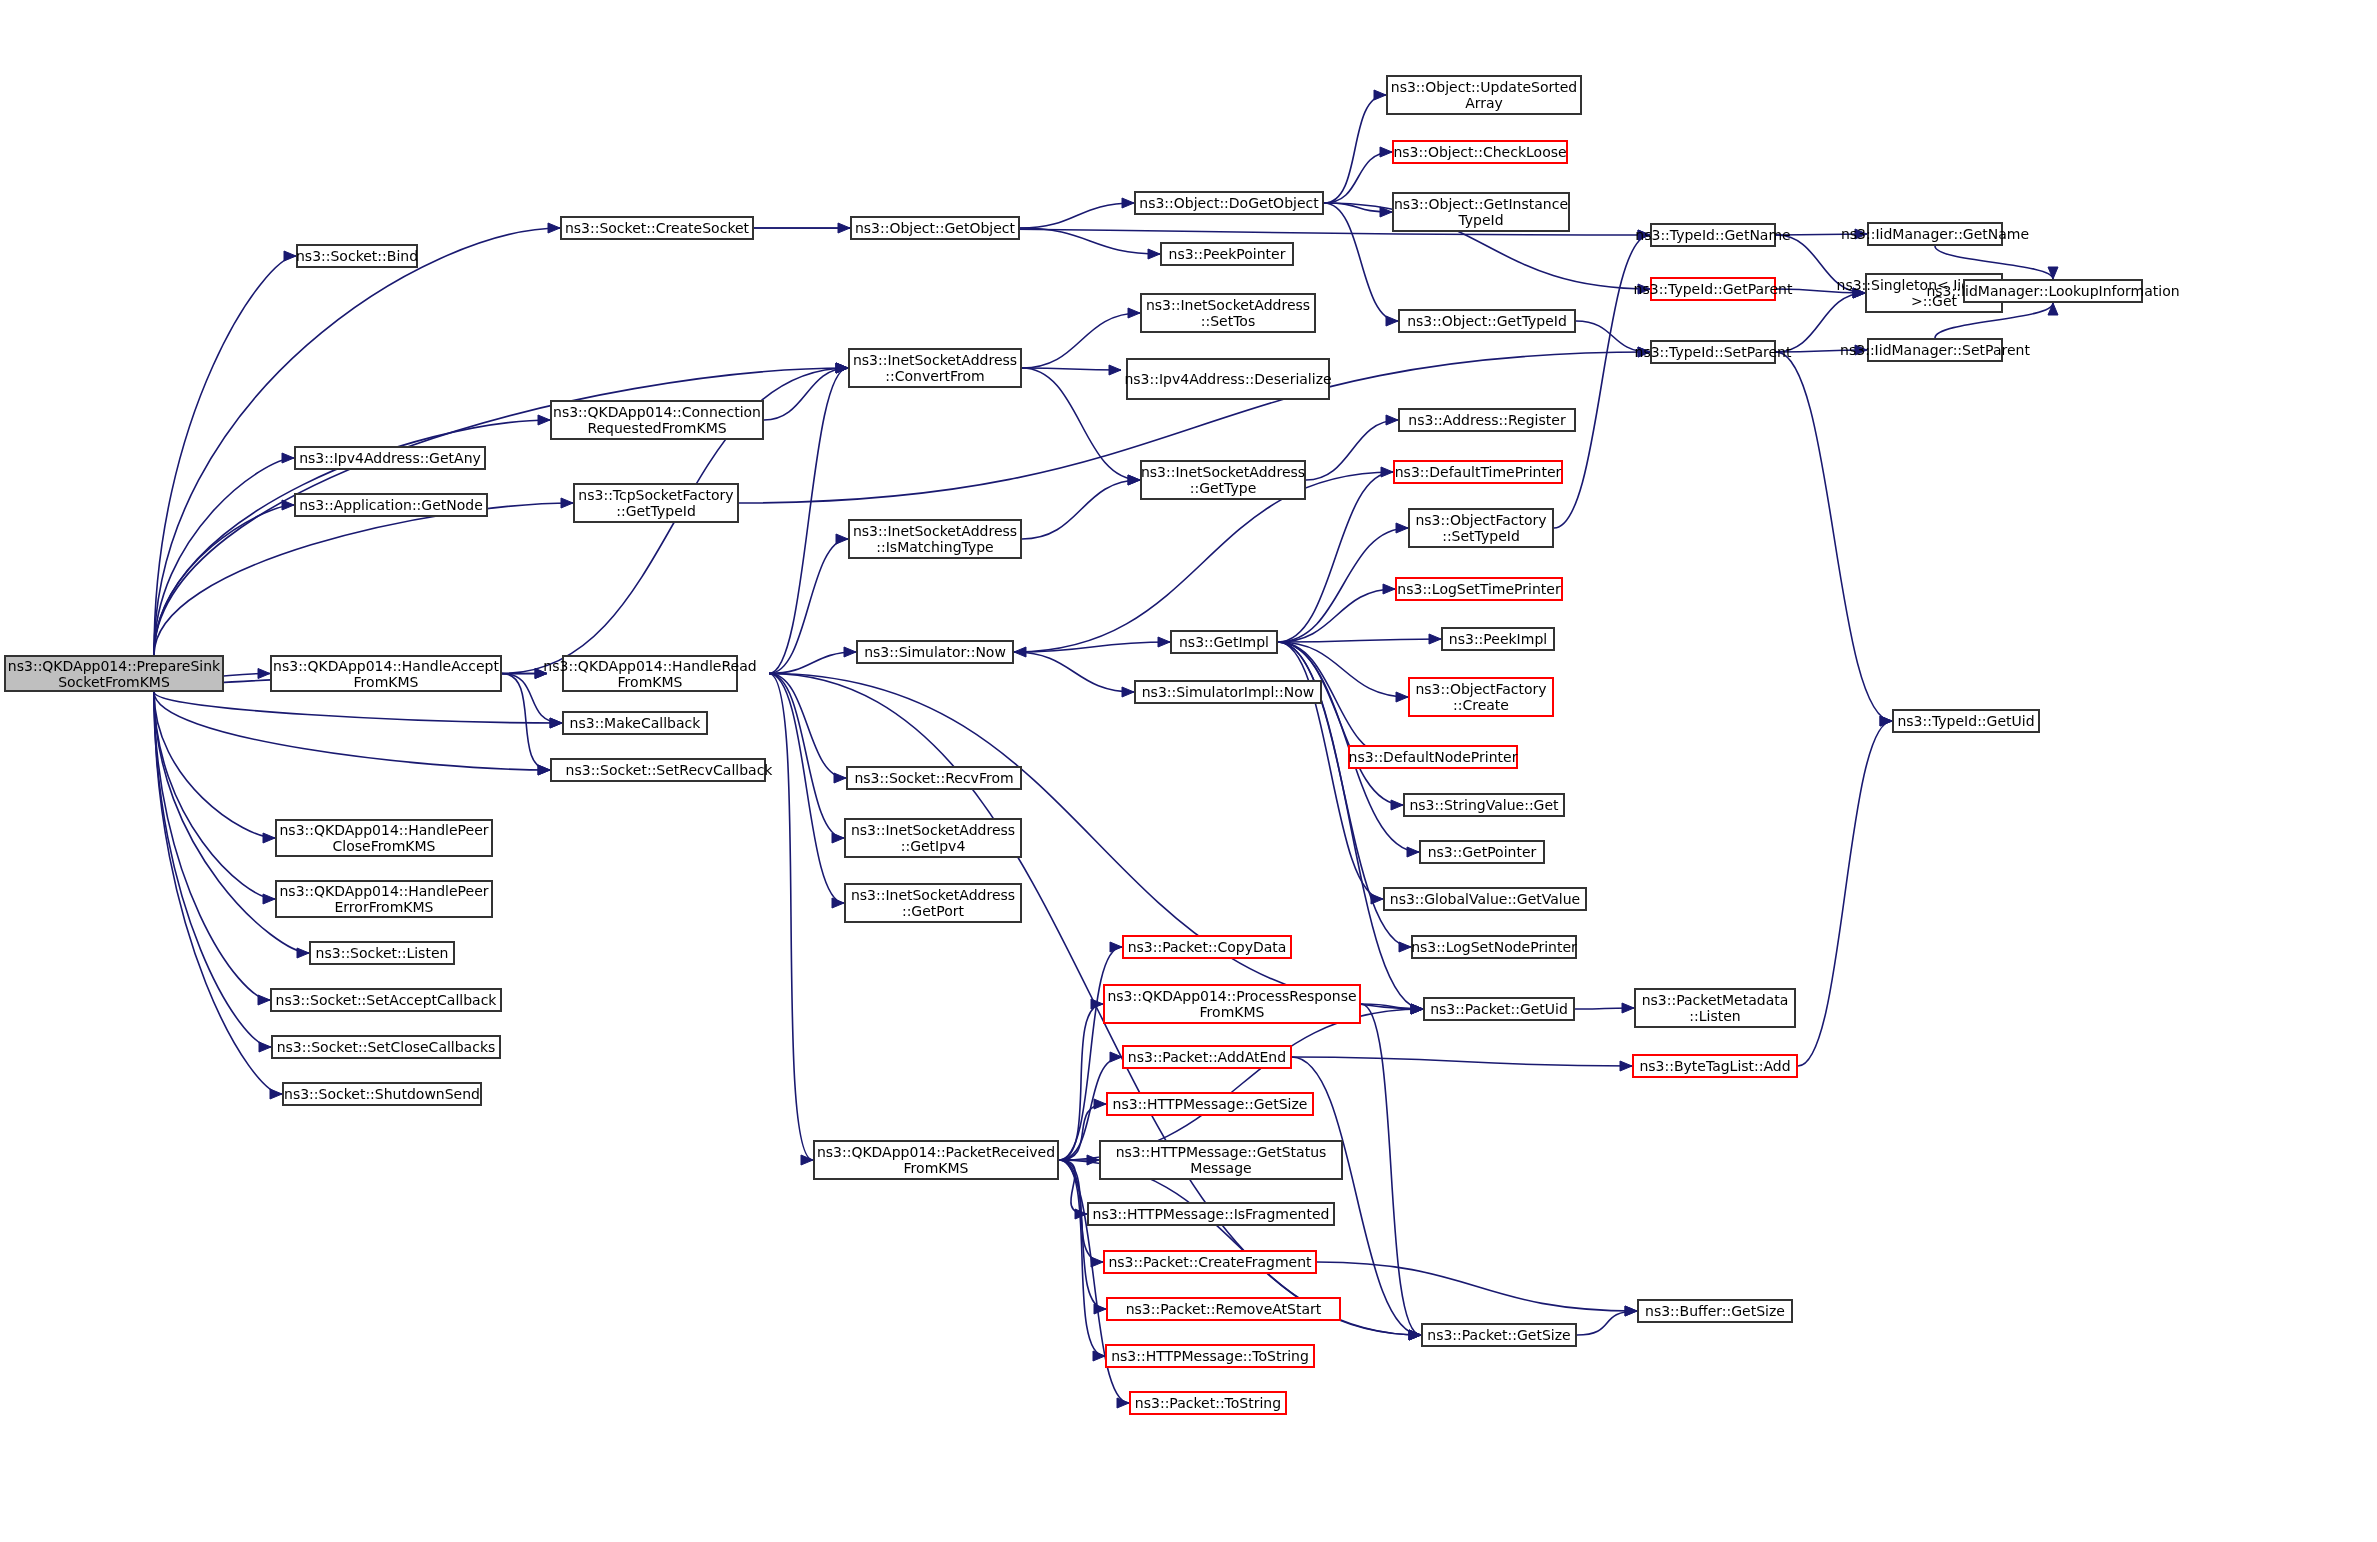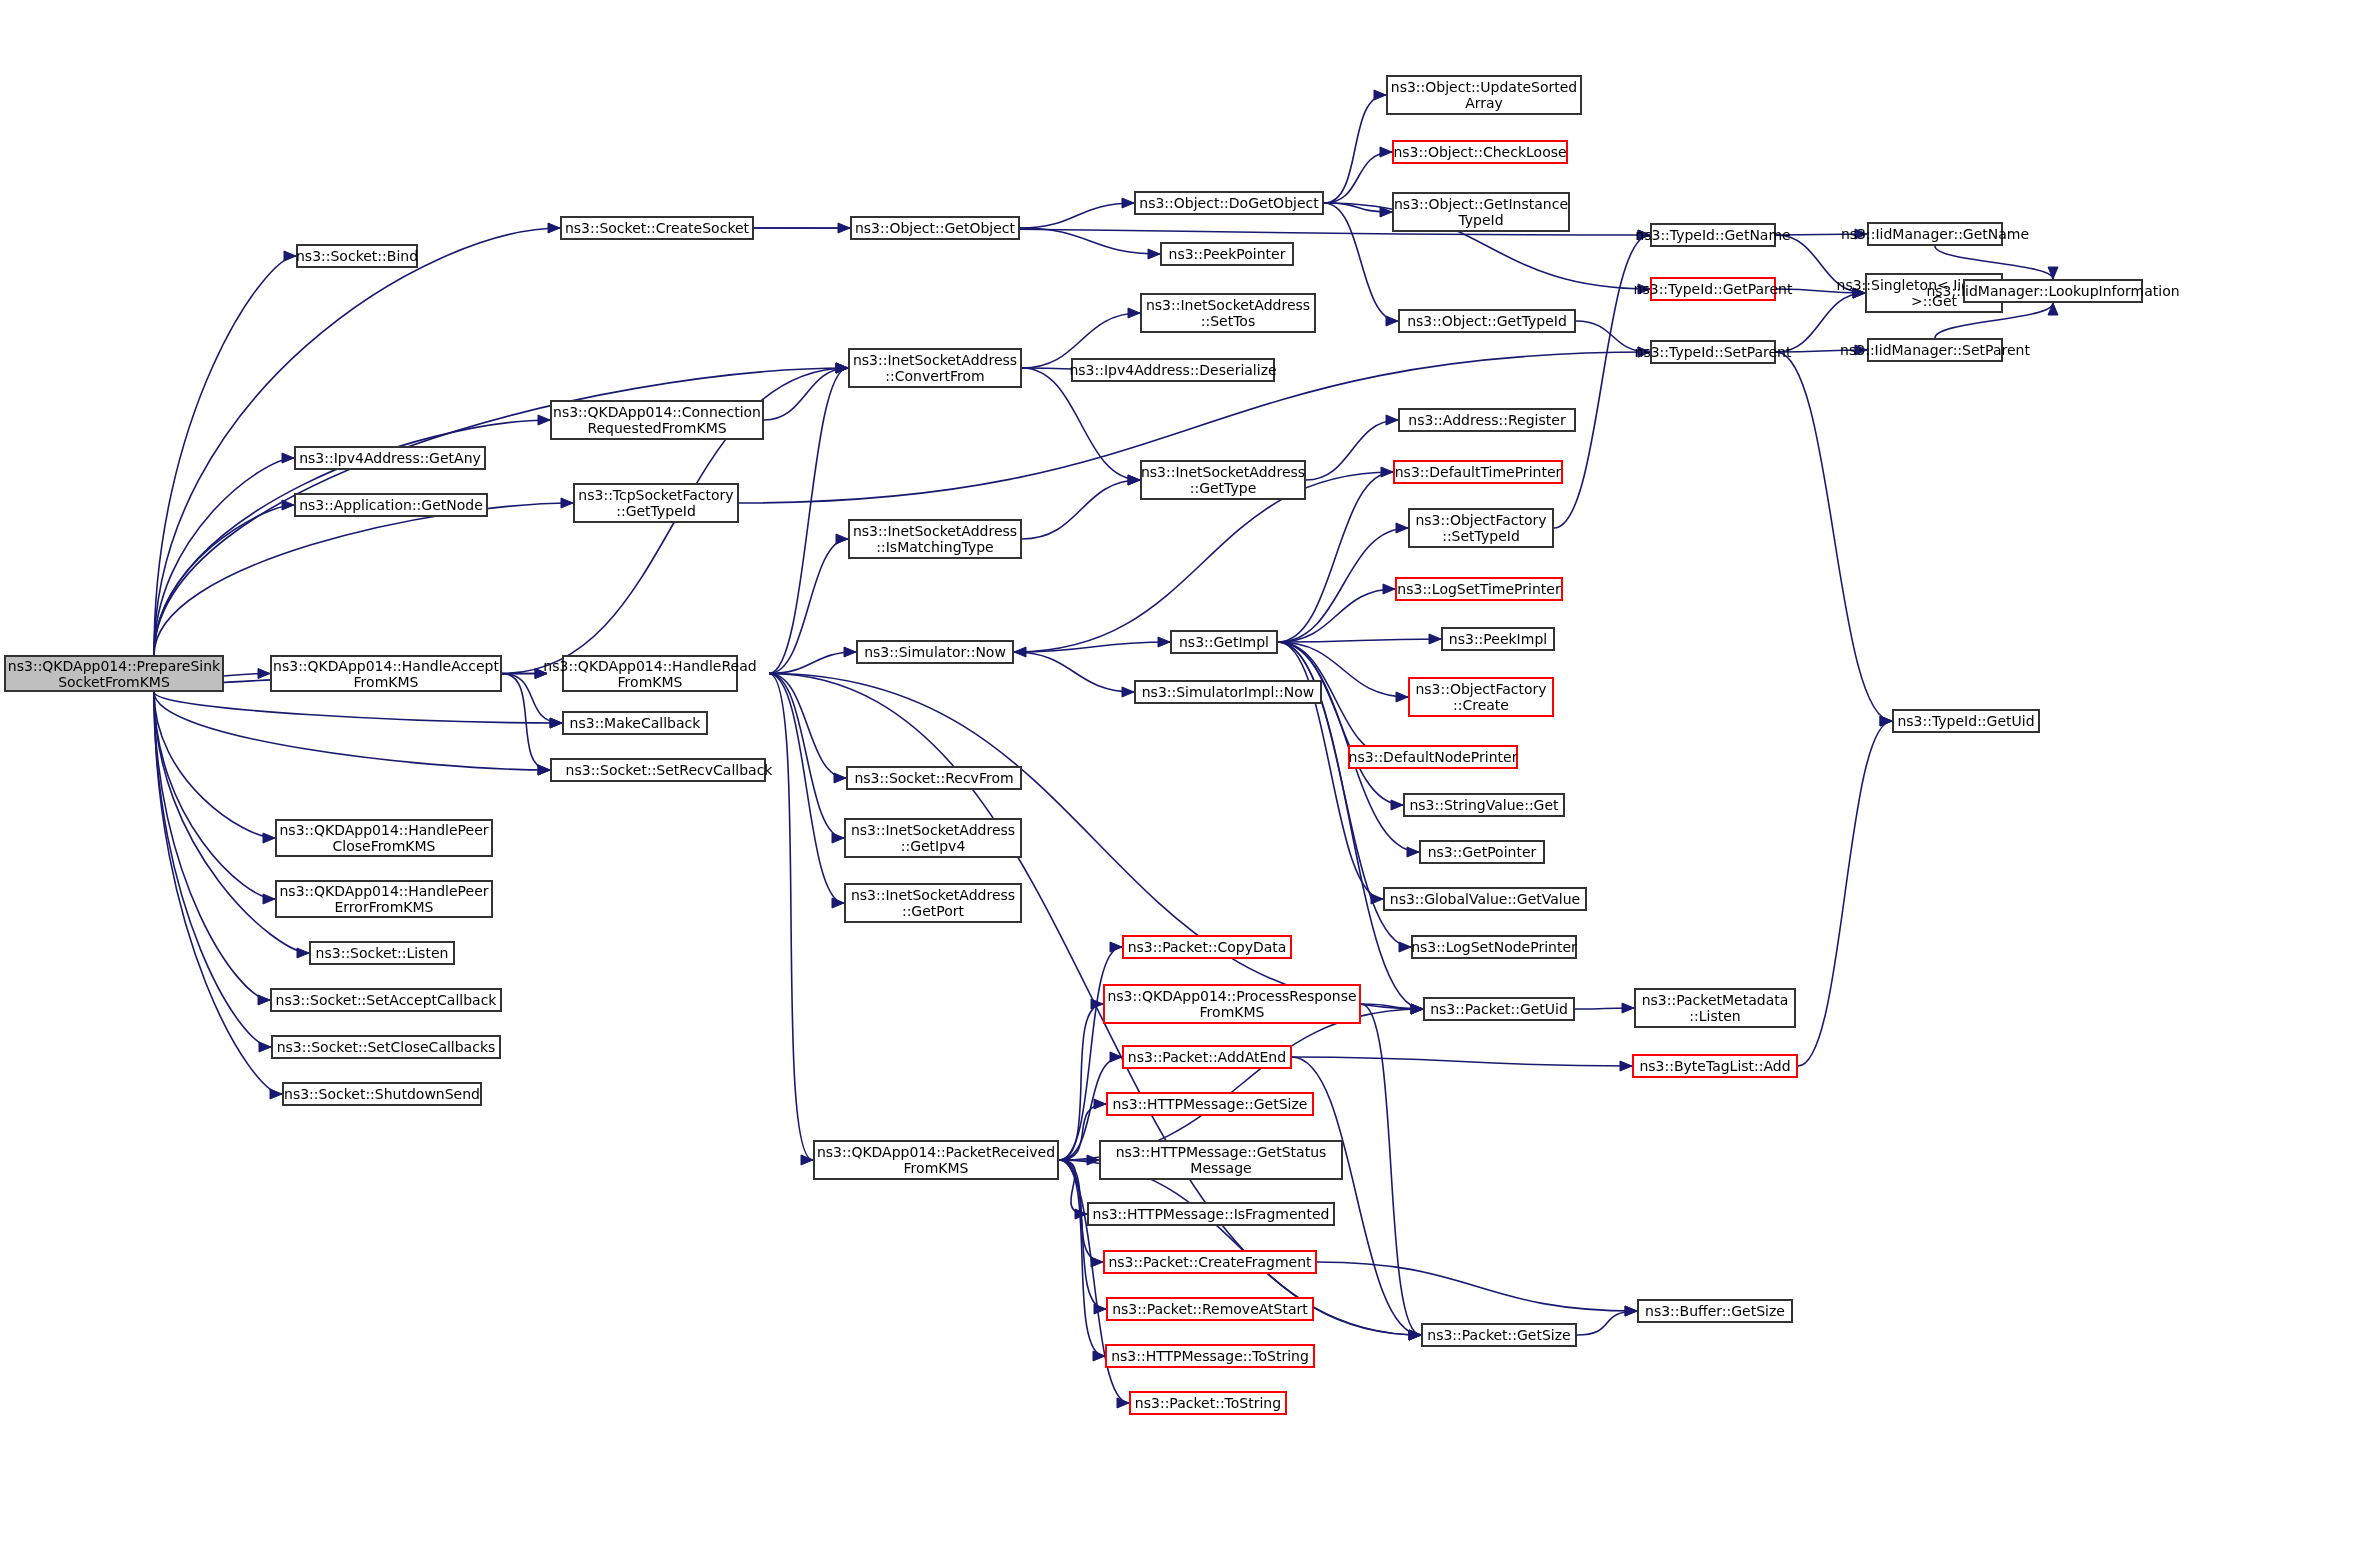--- a/index.html
+++ b/index.html
@@ -286,21 +286,21 @@
         <span>ns3::Object::GetInstance</span>
         <span>TypeId</span>
       </div>
       <div class="node" style="left: 1398px; top: 309px; width: 178px; height: 24px;">
         <span>ns3::Object::GetTypeId</span>
       </div>
       <div class="node" style="left: 1140px; top: 293px; width: 176px; height: 40px;">
         <span>ns3::InetSocketAddress</span>
         <span>::SetTos</span>
       </div>
-      <div class="node" style="left: 1071px; top: 358px; width: 204px; height: 24px;">
+      <div class="node" style="left: 1126px; top: 358px; width: 204px; height: 42px;">
         <span>ns3::Ipv4Address::Deserialize</span>
       </div>
       <div class="node" style="left: 1140px; top: 460px; width: 166px; height: 40px;">
         <span>ns3::InetSocketAddress</span>
         <span>::GetType</span>
       </div>
       <div class="node" style="left: 1398px; top: 408px; width: 178px; height: 24px;">
         <span>ns3::Address::Register</span>
       </div>
       <div class="node" style="left: 848px; top: 519px; width: 174px; height: 40px;">
@@ -404,21 +404,21 @@
       <div class="node" style="left: 1099px; top: 1140px; width: 244px; height: 40px;">
         <span>ns3::HTTPMessage::GetStatus</span>
         <span>Message</span>
       </div>
       <div class="node" style="left: 1087px; top: 1202px; width: 248px; height: 24px;">
         <span>ns3::HTTPMessage::IsFragmented</span>
       </div>
       <div class="node red" style="left: 1103px; top: 1250px; width: 214px; height: 24px;">
         <span>ns3::Packet::CreateFragment</span>
       </div>
-      <div class="node red" style="left: 1106px; top: 1297px; width: 208px; height: 24px; text-align: right;">
+      <div class="node red" style="left: 1106px; top: 1297px; width: 235px; height: 24px; text-align: right;">
         <span>ns3::Packet::RemoveAtStart</span>
       </div>
       <div class="node red" style="left: 1105px; top: 1344px; width: 210px; height: 24px;">
         <span>ns3::HTTPMessage::ToString</span>
       </div>
       <div class="node red" style="left: 1129px; top: 1391px; width: 158px; height: 24px;">
         <span>ns3::Packet::ToString</span>
       </div>
       <div class="node" style="left: 1423px; top: 997px; width: 152px; height: 24px;">
         <span>ns3::Packet::GetUid</span>

